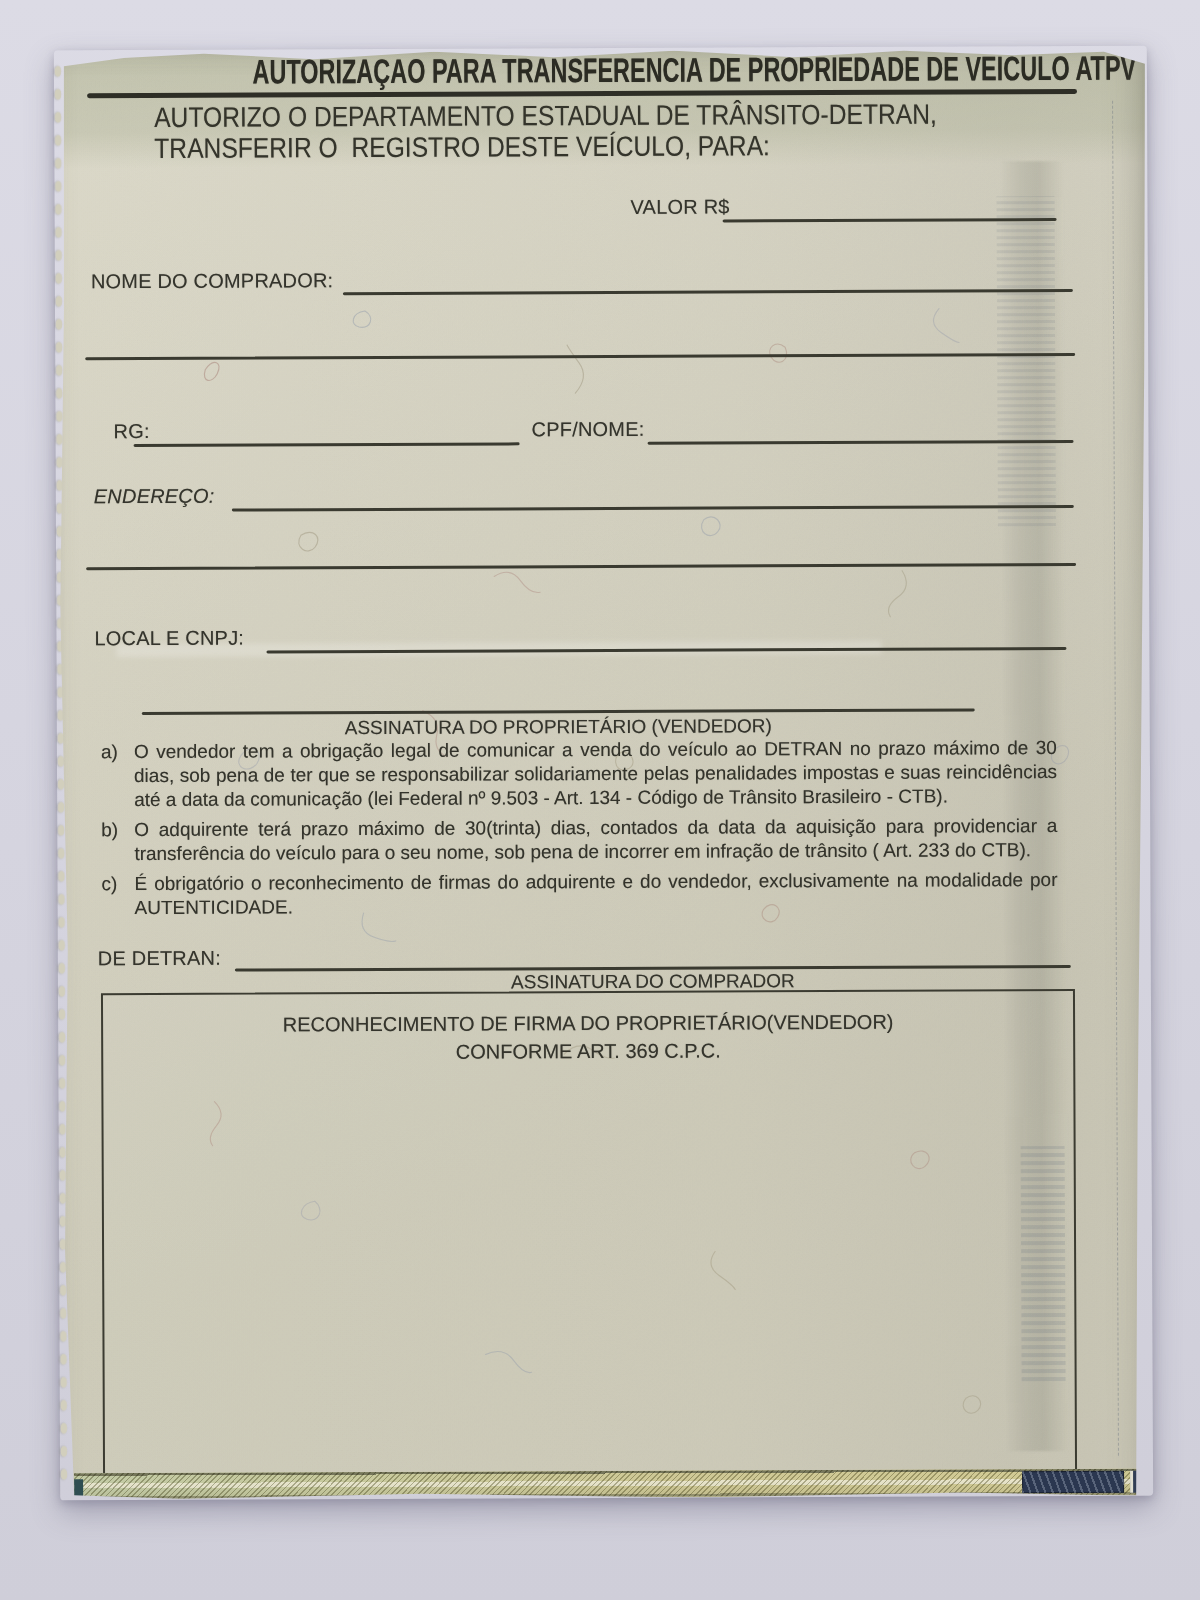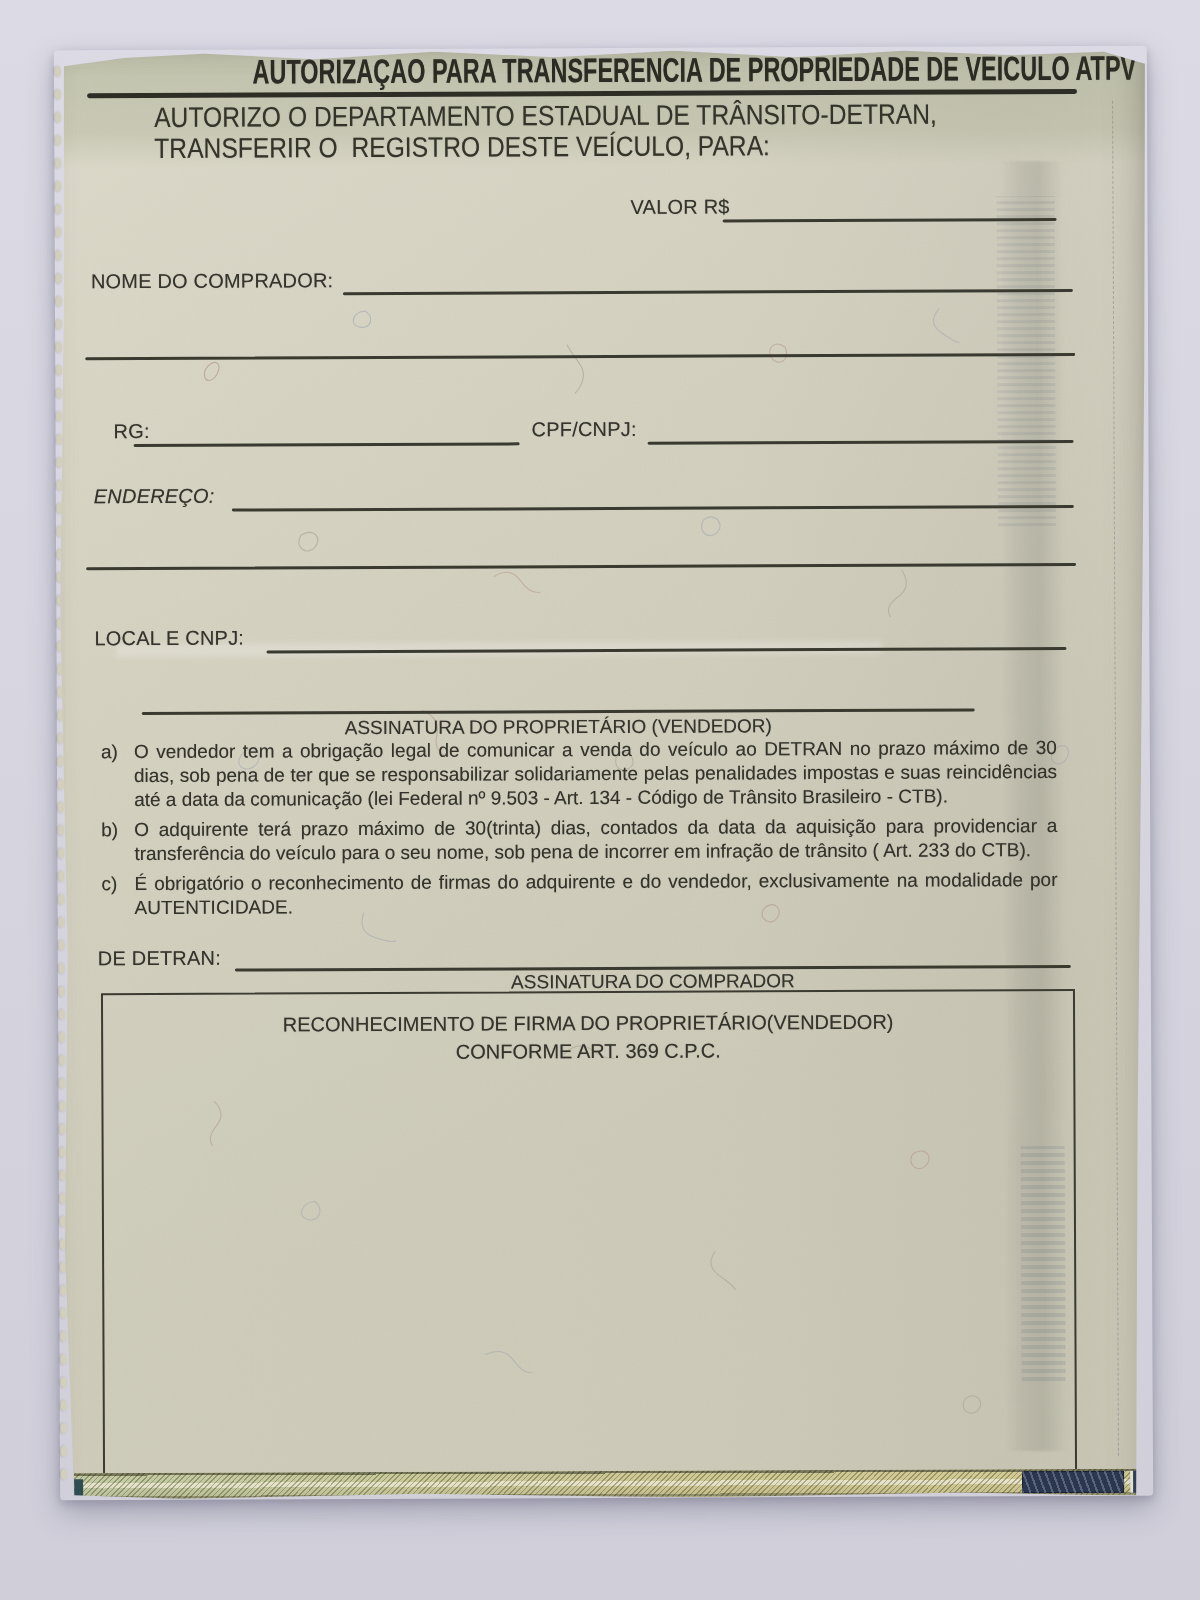--- a/index.html
+++ b/index.html
@@ -193,21 +193,21 @@
 
       <div class="lbl" style="top:148px;left:576px;">VALOR R$</div>
       <div class="write-line" style="top:172px;left:668px;width:334px;"></div>
 
       <div class="lbl" style="top:220px;left:36px;">NOME DO COMPRADOR:</div>
       <div class="write-line" style="top:243px;left:288px;width:730px;"></div>
       <div class="write-line" style="top:307px;left:30px;width:990px;"></div>
 
       <div class="lbl" style="top:370px;left:48px;margin-left:10px;">RG:</div>
       <div class="write-line" style="top:394px;left:78px;width:386px;"></div>
-      <div class="lbl" style="top:370px;left:476px;">CPF/CNPJ:</div>
+      <div class="lbl" style="top:370px;left:476px;">CPF/NOME:</div>
       <div class="write-line" style="top:394px;left:592px;width:426px;"></div>
 
       <div class="lbl" style="top:435px;left:38px;font-style:italic;">ENDEREÇO:</div>
       <div class="write-line" style="top:459px;left:176px;width:842px;"></div>
       <div class="write-line" style="top:517px;left:30px;width:990px;"></div>
 
       <div class="lbl" style="top:577px;left:38px;">LOCAL E CNPJ:</div>
       <div class="write-line" style="top:601px;left:210px;width:800px;"></div>
 
       <div class="write-line" style="top:662px;left:85px;width:833px;"></div>

